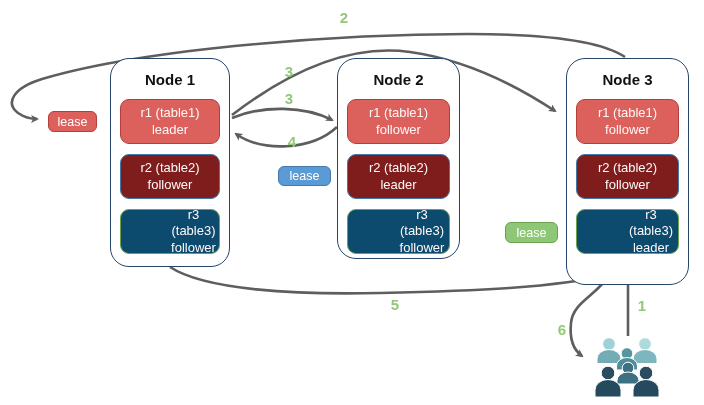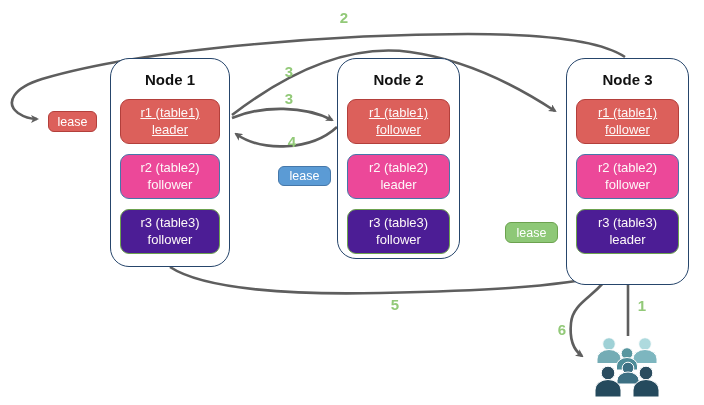--- a/index.html
+++ b/index.html
@@ -18,23 +18,23 @@
   .node3{left:566px;top:58px;width:123px;height:227px;}
   .node-title{
     text-align:center;padding-top:12px;height:28px;
     font-size:15px;font-weight:bold;color:#111;
   }
   .replica{
     margin:0 9px 10px 9px;height:45px;border-radius:9px;box-sizing:border-box;
     display:flex;flex-direction:column;align-items:center;justify-content:center;
     color:#fdf8f8;font-size:13px;line-height:16.5px;text-align:center;
   }
-  .replica.red{background:#dc605b;border:1.6px solid #b33f3b;text-decoration:underline;}
-  .replica.blue{background:#ec4899;border:1.6px solid #4577a9;text-align:right;}
-  .replica.green{background:#4c1d95;border:1.6px solid #6ca24f;}
+  .replica.red{background:#dc605b;border:1.6px solid #b33f3b;}
+  .replica.blue{background:#7f1d1d;border:1.6px solid #4577a9;text-align:right;}
+  .replica.green{background:#0c4a6e;border:1.6px solid #6ca24f;padding-left:47px;}
 
   .lease{
     position:absolute;border-radius:6px;box-sizing:border-box;
     display:flex;align-items:center;justify-content:center;
     color:#fff;font-size:12.5px;text-align:right;
   }
   .lease.red{left:48px;top:111px;width:49px;height:21px;background:#dc605b;border:1.6px solid #b33f3b;}
   .lease.blue{left:278px;top:166px;width:53px;height:20px;background:#5b9bd5;border:1.6px solid #4577a9;}
   .lease.green{left:505px;top:222px;width:53px;height:21px;background:#8ec877;border:1.6px solid #6ca24f;}
 

